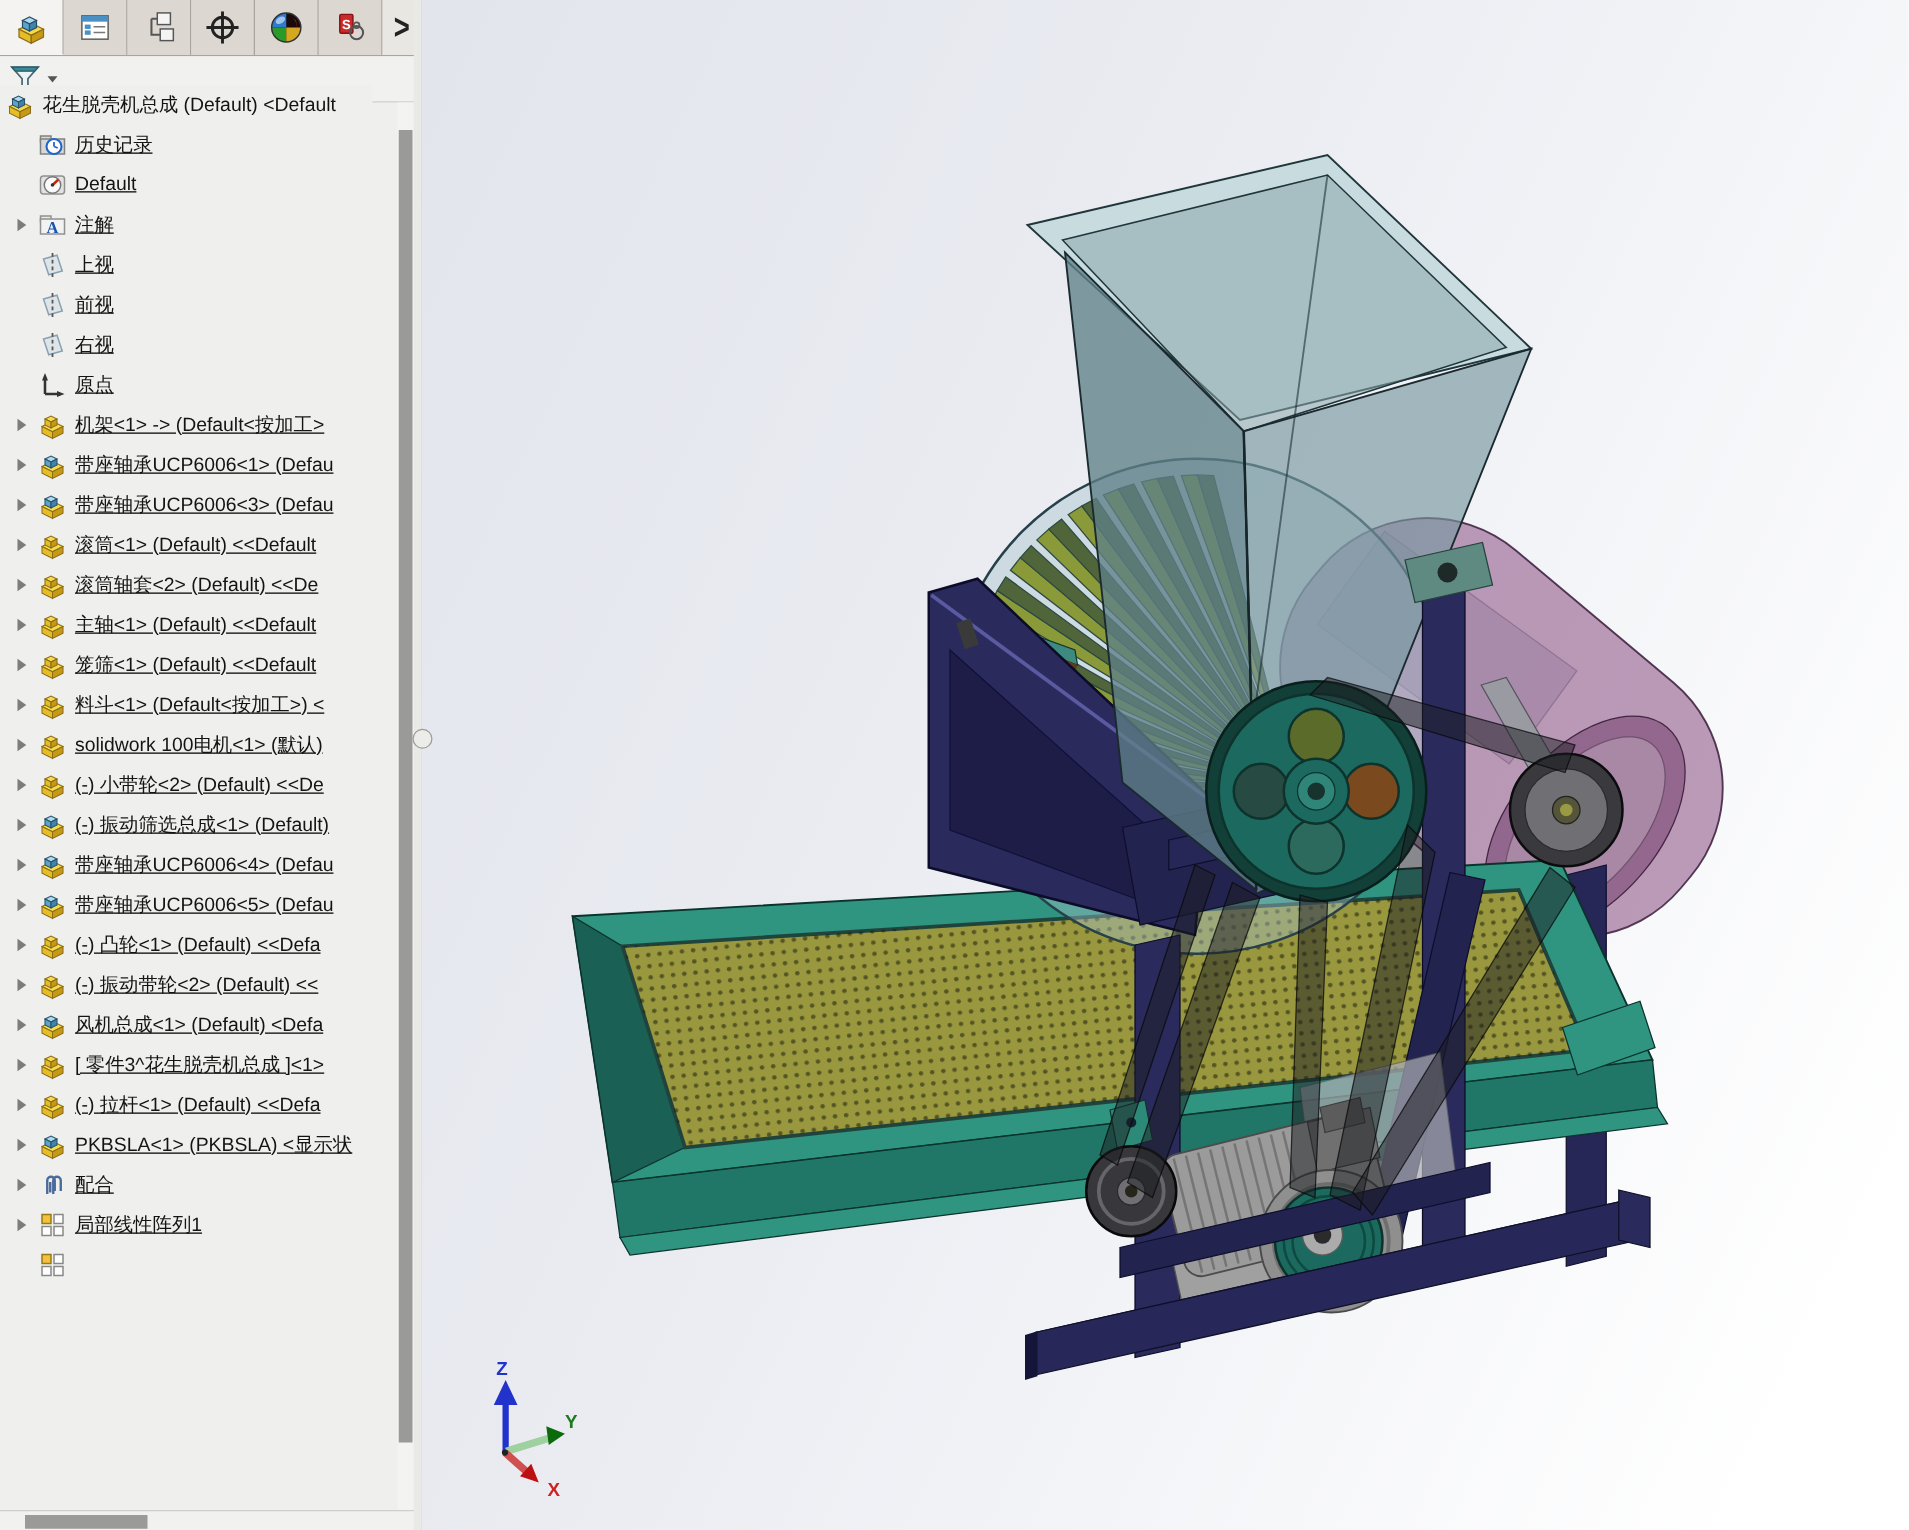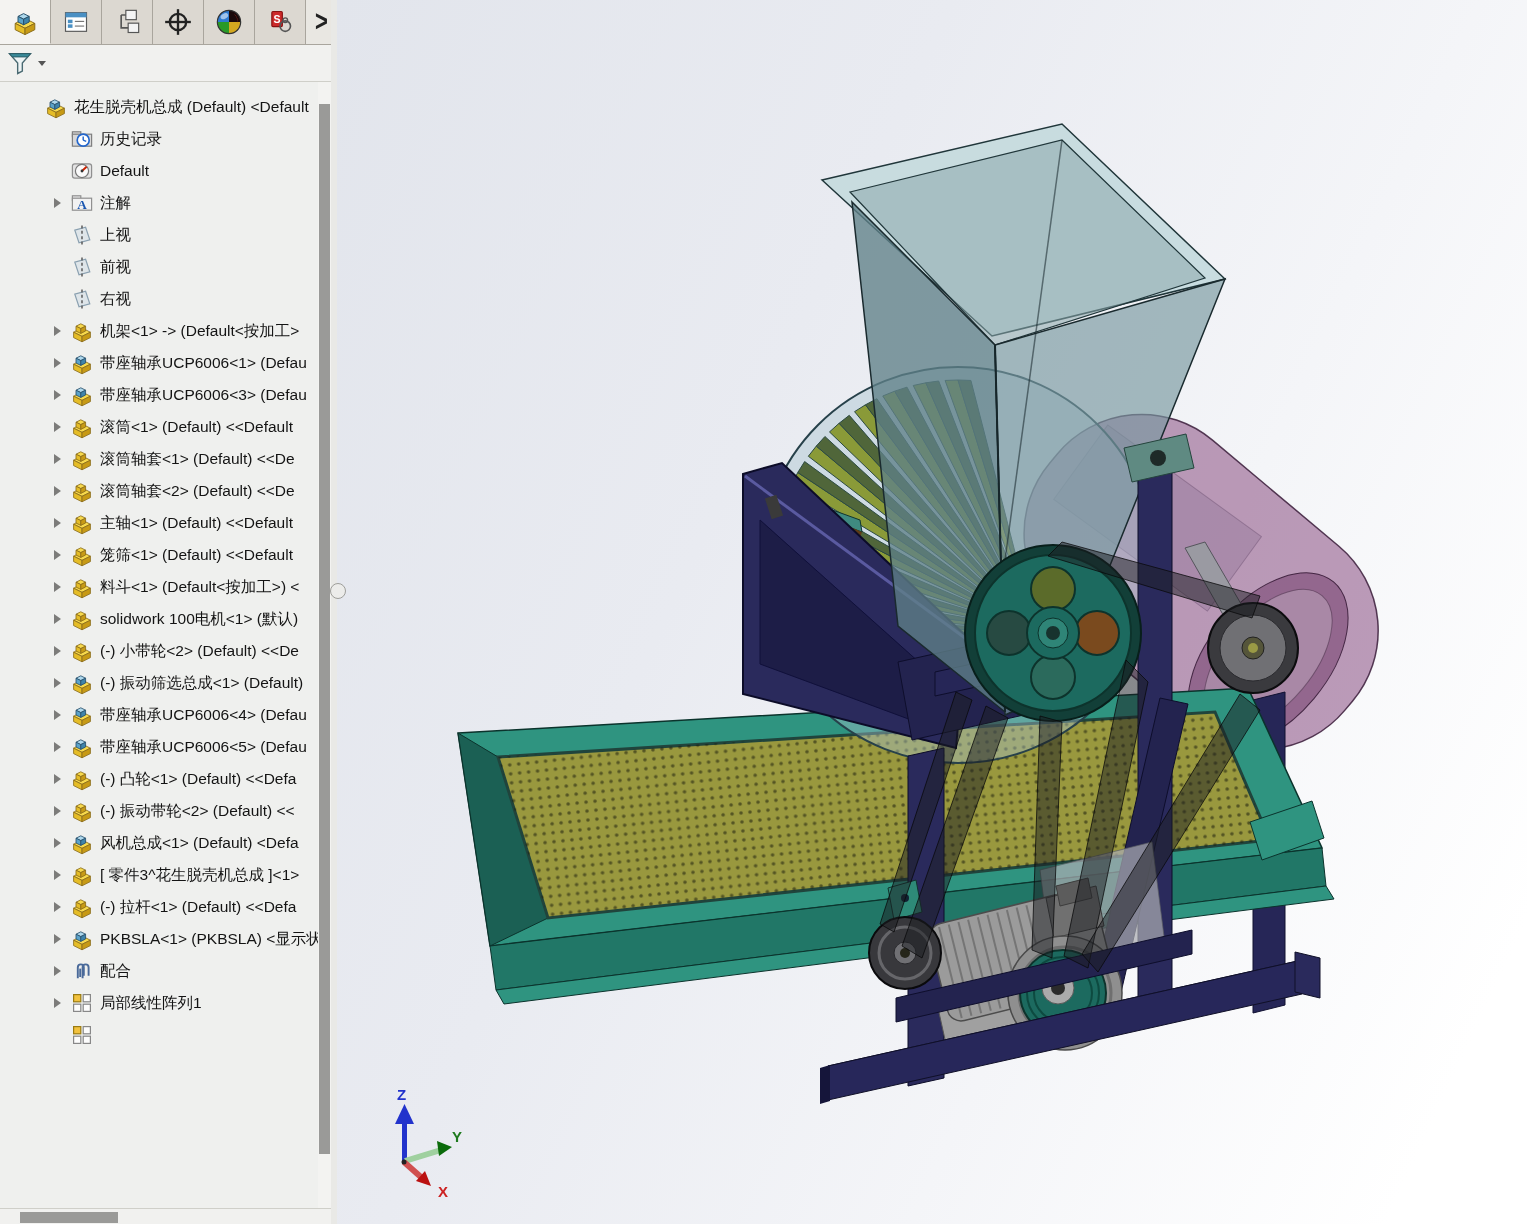--- a/index.html
+++ b/index.html
@@ -12,29 +12,29 @@
   .tab{width:50px;border-right:1px solid #a9a59d;display:flex;align-items:center;justify-content:center;background:#dcd8d1;}
   .tab.active{background:#f4f3f1;border-bottom:1px solid #f4f3f1;}
   .tab svg{width:28px;height:28px;}
   #chevron-tab{flex:1;display:flex;align-items:center;justify-content:center;background:#e9e7e2;}
   #filterbar{position:absolute;left:0;top:45px;width:337px;height:36px;background:#f1f1ef;
              border-bottom:1px solid #cfcfc9;display:flex;align-items:center;}
   #filter-btn{margin-left:5px;width:44px;height:30px;display:flex;align-items:center;}
   #filter-btn svg{width:30px;height:28px;}
   .caret{width:0;height:0;border-left:4px solid transparent;border-right:4px solid transparent;
          border-top:5px solid #555;margin-left:3px;}
-  #tree{position:absolute;left:0;top:91px;width:298px;height:1126px;overflow:hidden;background:#eff0ee;padding-left:40px;}
+  #tree{position:absolute;left:0;top:68px;width:298px;height:1126px;overflow:hidden;background:#eff0ee;}
   .trow{height:32px;display:flex;align-items:center;white-space:nowrap;overflow:hidden;}
   .trow .arr{width:26px;display:flex;justify-content:center;flex:none;}
   .tri{width:0;height:0;border-top:5px solid transparent;border-bottom:5px solid transparent;border-left:7px solid #7c7c7a;}
   .trow .ticon{width:24px;height:24px;flex:none;margin-right:6px;}
   .trow .ticon svg{width:24px;height:24px;}
   .trow .lbl{font-size:15.5px;color:#141414;}
   .lvl0{padding-left:4px;}
-  .lvl1{padding-left:4px;}
+  .lvl1{padding-left:4px;text-decoration:underline;}
   
   #vscroll{position:absolute;left:318px;top:82px;width:13px;height:1126px;background:#f3f3f1;border-left:1px solid #dddddad;}
   #vthumb{position:absolute;left:1px;top:22px;width:11px;height:1050px;background:#9a9a98;}
   
   #hscroll{position:absolute;left:0;top:1208px;width:337px;height:16px;background:#f1f1ef;border-top:1px solid #cfcfc9;}
   #hthumb{position:absolute;left:20px;top:3px;width:98px;height:11px;background:#9a9a98;}
   
   #divider{position:absolute;left:331px;top:0;width:6px;height:1224px;background:#e9e9e6;border-right:1px solid #bcbcb8;}
   #split-handle{position:absolute;left:330px;top:583px;width:14px;height:14px;border-radius:50%;
                 background:#ececea;border:1px solid #9e9e9a;z-index:5;}
@@ -187,20 +187,30 @@
       </div>
       <div class="trow lvl1">
         <span class="arr"></span>
         <span class="ticon"><svg viewBox="0 0 20 20">
             <polygon points="4,6 13,3.5 16.5,14 7.5,16.5" fill="rgba(205,218,228,0.5)" stroke="#8aa0b0"></polygon>
             <line x1="10" y1="2" x2="10" y2="18" stroke="#555" stroke-dasharray="2.5,2" stroke-width="1.2"></line>
           </svg></span>
         <span class="lbl">右视</span>
       </div>
       <div class="trow lvl1">
+        <span class="arr"></span>
+        <span class="ticon"><svg viewBox="0 0 20 20">
+            <line x1="5" y1="16" x2="5" y2="5" stroke="#333" stroke-width="1.7"></line>
+            <polygon points="5,2 3,7 7,7" fill="#333"></polygon>
+            <line x1="5" y1="16" x2="15" y2="16" stroke="#333" stroke-width="1.7"></line>
+            <polygon points="18,16 13,14 13,18" fill="#333"></polygon>
+          </svg></span>
+        <span class="lbl">原点</span>
+      </div>
+      <div class="trow lvl1">
         <span class="arr">
           <span class="tri"></span>
         </span>
         <span class="ticon"><svg viewBox="0 0 20 20">
    <g stroke="#8a6d1a" stroke-width="0.7">
     <polygon points="3,11 10,7.5 17,11 10,14.5" fill="#f7d94c"></polygon>
     <polygon points="3,11 10,14.5 10,19 3,15.5" fill="#e5bd27"></polygon>
     <polygon points="10,14.5 17,11 17,15.5 10,19" fill="#c79a15"></polygon>
    </g>
    <g stroke="#8a6d1a" stroke-width="0.7">
@@ -257,38 +267,20 @@
     <polygon points="3,11 10,14.5 10,19 3,15.5" fill="#e5bd27"></polygon>
     <polygon points="10,14.5 17,11 17,15.5 10,19" fill="#c79a15"></polygon>
    </g>
    <g stroke="#8a6d1a" stroke-width="0.7">
     <polygon points="5,6 9,4 13,6 9,8" fill="#f7d94c"></polygon>
     <polygon points="5,6 9,8 9,12 5,10" fill="#e5bd27"></polygon>
     <polygon points="9,8 13,6 13,10 9,12" fill="#c79a15"></polygon>
    </g>
           </svg></span>
         <span class="lbl">滚筒&lt;1&gt; (Default) &lt;&lt;Default</span>
-      </div>
-      <div class="trow lvl1">
-        <span class="arr">
-          <span class="tri"></span>
-        </span>
-        <span class="ticon"><svg viewBox="0 0 20 20">
-   <g stroke="#8a6d1a" stroke-width="0.7">
-    <polygon points="3,11 10,7.5 17,11 10,14.5" fill="#f7d94c"></polygon>
-    <polygon points="3,11 10,14.5 10,19 3,15.5" fill="#e5bd27"></polygon>
-    <polygon points="10,14.5 17,11 17,15.5 10,19" fill="#c79a15"></polygon>
-   </g>
-   <g stroke="#8a6d1a" stroke-width="0.7">
-    <polygon points="5,6 9,4 13,6 9,8" fill="#f7d94c"></polygon>
-    <polygon points="5,6 9,8 9,12 5,10" fill="#e5bd27"></polygon>
-    <polygon points="9,8 13,6 13,10 9,12" fill="#c79a15"></polygon>
-   </g>
-          </svg></span>
-        <span class="lbl">滚筒轴套&lt;1&gt; (Default) &lt;&lt;De</span>
       </div>
       <div class="trow lvl1">
         <span class="arr">
           <span class="tri"></span>
         </span>
         <span class="ticon"><svg viewBox="0 0 20 20">
    <g stroke="#8a6d1a" stroke-width="0.7">
     <polygon points="3,11 10,7.5 17,11 10,14.5" fill="#f7d94c"></polygon>
     <polygon points="3,11 10,14.5 10,19 3,15.5" fill="#e5bd27"></polygon>
     <polygon points="10,14.5 17,11 17,15.5 10,19" fill="#c79a15"></polygon>

